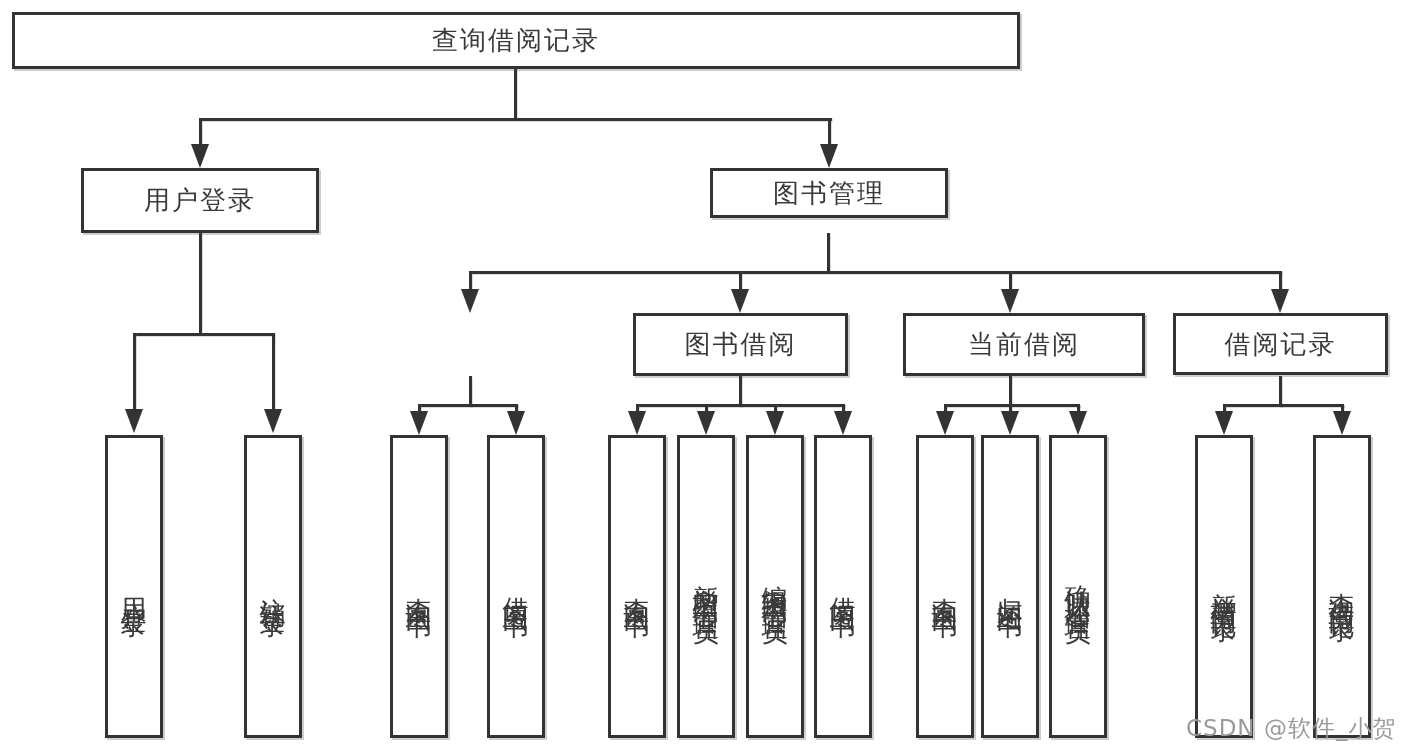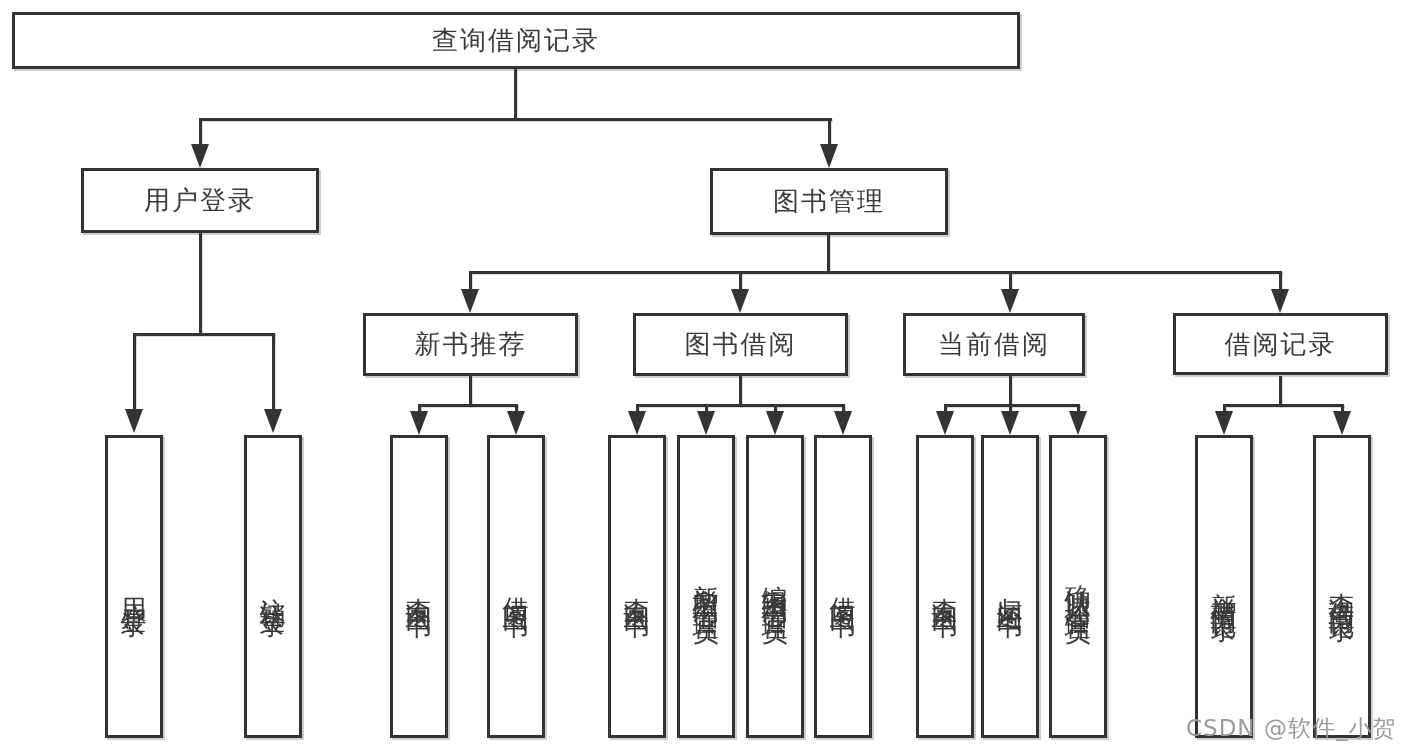--- a/index.html
+++ b/index.html
@@ -36,43 +36,42 @@
     border-left:9px solid transparent;border-right:9px solid transparent;
     border-top:24px solid var(--line);
   }
   .watermark{
     position:absolute;left:1186px;top:713px;z-index:6;
     font-size:23px;letter-spacing:1px;color:var(--wm);
   }
   
   #n-root {left:12px;  top:12px;  width:1008px;height:57px;}
   #n-login{left:81px;  top:168px; width:238px; height:65px;}
-  #n-mgmt {left:710px; top:168px; width:238px; height:67px;}
+  #n-mgmt {left:710px; top:168px; width:238px; height:50px;}
   #n-l3-0 {left:363px; top:313px; width:215px; height:63px;}
   #n-l3-1 {left:633px; top:313px; width:215px; height:63px;}
-  #n-l3-2 {left:903px; top:313px; width:182px; height:63px;font-family:Liberation Serif, serif;}
+  #n-l3-2 {left:903px; top:313px; width:242px; height:63px;font-family:Liberation Serif, serif;}
   #n-l3-3 {left:1173px;top:313px; width:215px; height:62px;}
   
   #lf-a0{left:105px;} #lf-a1{left:244px;}
   #lf-b0{left:390px;} #lf-b1{left:487px;}
   #lf-c0{left:608px;} #lf-c1{left:677px;} #lf-c2{left:746px;} #lf-c3{left:814px;}
   #lf-d0{left:916px;} #lf-d1{left:981px;} #lf-d2{left:1049px;}
   #lf-e0{left:1195px;}#lf-e1{left:1313px;}
 </style>
 </head>
 <body>
 
 <div class="canvas">
 
   <div class="node" id="n-root">查询借阅记录</div>
 
   <div class="node" id="n-login">用户登录</div>
   <div class="node" id="n-mgmt">图书管理</div>
 
-  <div class="node" id="n-l3-0">新书推荐</div>
   <div class="node" id="n-l3-1">图书借阅</div>
   <div class="node" id="n-l3-2">当前借阅</div>
   <div class="node" id="n-l3-3">借阅记录</div>
 
   <div class="node leaf" id="lf-a0">
       <span class="vtext">用户登录</span>
     </div>
   <div class="node leaf" id="lf-a1">
       <span class="vtext">注销登录</span>
     </div>

